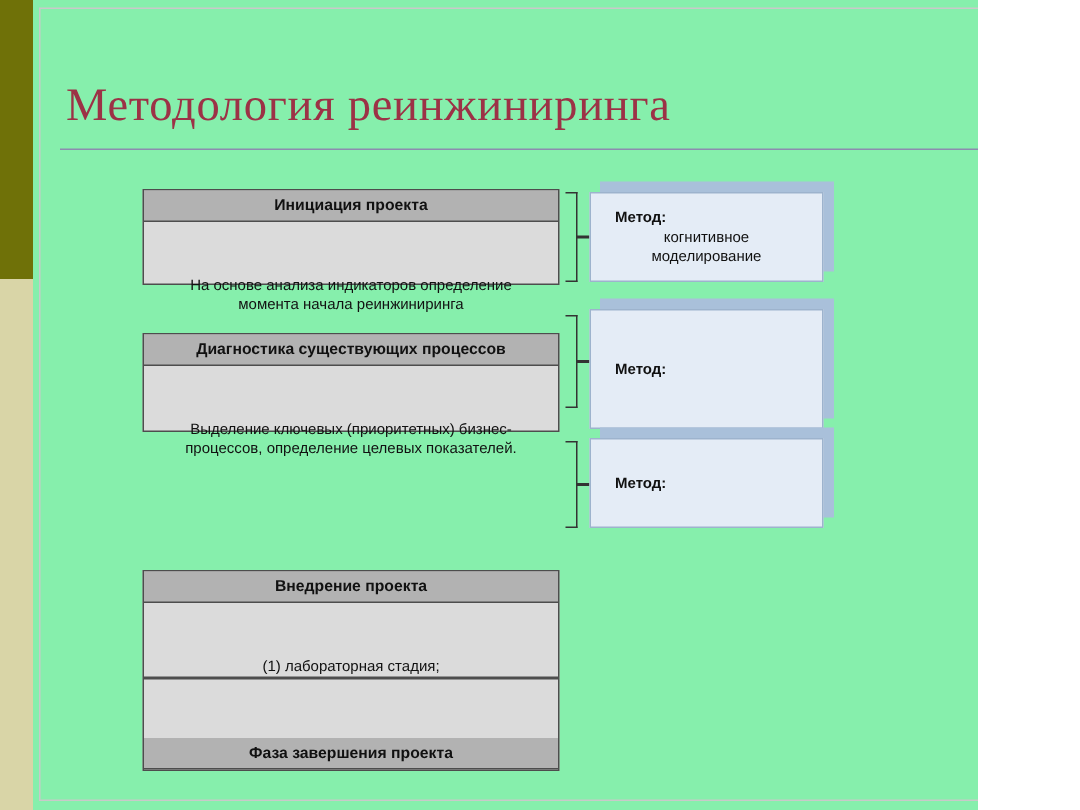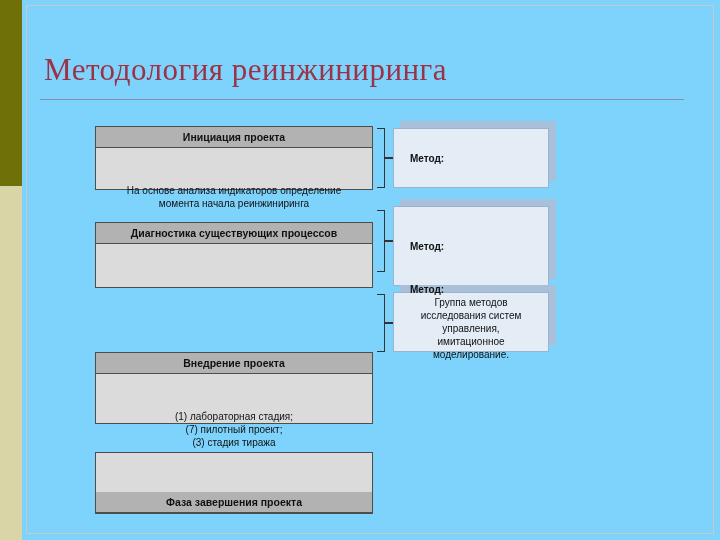--- a/index.html
+++ b/index.html
@@ -1,19 +1,19 @@
 <!DOCTYPE html>
 <html><head>
 <meta charset="utf-8">
 <style>
   html, body { margin: 0; padding: 0; background: #ffffff; }
   .slide {
     position: relative;
-    width: 720px; height: 540px;
-    background: #7dd3fc;
+    width: 652px; height: 540px;
+    background: #86efac;
     font-family: "Liberation Sans", sans-serif;
     overflow: hidden;
     box-sizing: border-box;
   }
   .frame {
     position: absolute;
     left: 26px; top: 5px; width: 688px; height: 529px;
     border: 1px solid #c9c9c9;
     box-sizing: border-box;
     pointer-events: none;
@@ -80,21 +80,21 @@
     align-items: flex-start; justify-content: center;
     text-align: center;
     font-size: 10px; line-height: 13px; color: #111;
     padding: 4px 16px;
   }
   .method-label { font-weight: bold; }
   
   .s1 { top: 126px; height: 64px; }
   .s2 { top: 222px; height: 66px; }
   .s3 { top: 292px; height: 62px; }
-  .s4 { top: 352px; height: 72px; justify-content: space-between; }
+  .s4 { top: 380px; height: 72px; justify-content: space-between; }
   .s5 { top: 452px; height: 62px; justify-content: flex-end; }
   
   .b1 { top: 128px; height: 60px; }
   .b2 { top: 210px; height: 62px; }
   .b3 { top: 294px; height: 58px; }
   
   .c1 { top: 157px; }
   .c2 { top: 240px; }
   .c3 { top: 322px; }
   
@@ -112,41 +112,42 @@
 
   <div class="page-title">Методология реинжиниринга</div>
   <div class="title-underline"></div>
 
   <div class="stage s1">
     <div class="stage-header">Инициация проекта</div>
     <div class="stage-body">На основе анализа индикаторов определение момента начала реинжиниринга</div>
   </div>
   <div class="stage s2">
     <div class="stage-header">Диагностика существующих процессов</div>
+    <div class="stage-body">Выделение ключевых (приоритетных) бизнес-процессов, определение целевых показателей.</div>
   </div>
   <div class="stage s4">
     <div class="stage-header">Внедрение проекта</div>
     <div class="stage-body">(1) лабораторная стадия;
 (7) пилотный проект;
 (3) стадия тиража</div>
   </div>
   <div class="stage s5">
     <div class="stage-header">Фаза завершения проекта</div>
   </div>
 
   <div class="bracket b1"></div>
   <div class="bracket b2"></div>
   <div class="bracket b3"></div>
   <div class="connector c1"></div>
   <div class="connector c2"></div>
   <div class="connector c3"></div>
 
   <div class="method m1">
     <span class="method-label">Метод:</span>
+    <span class="method-text">когнитивное моделирование</span>
   </div>
   <div class="method m2">
     <span class="method-label">Метод:</span>
   </div>
   <div class="method m3">
     <span class="method-label">Метод:</span>
-    <span class="method-text">Группа методов исследования систем управления, имитационное моделирование.</span>
   </div>
 </div>
 
 </body></html>

